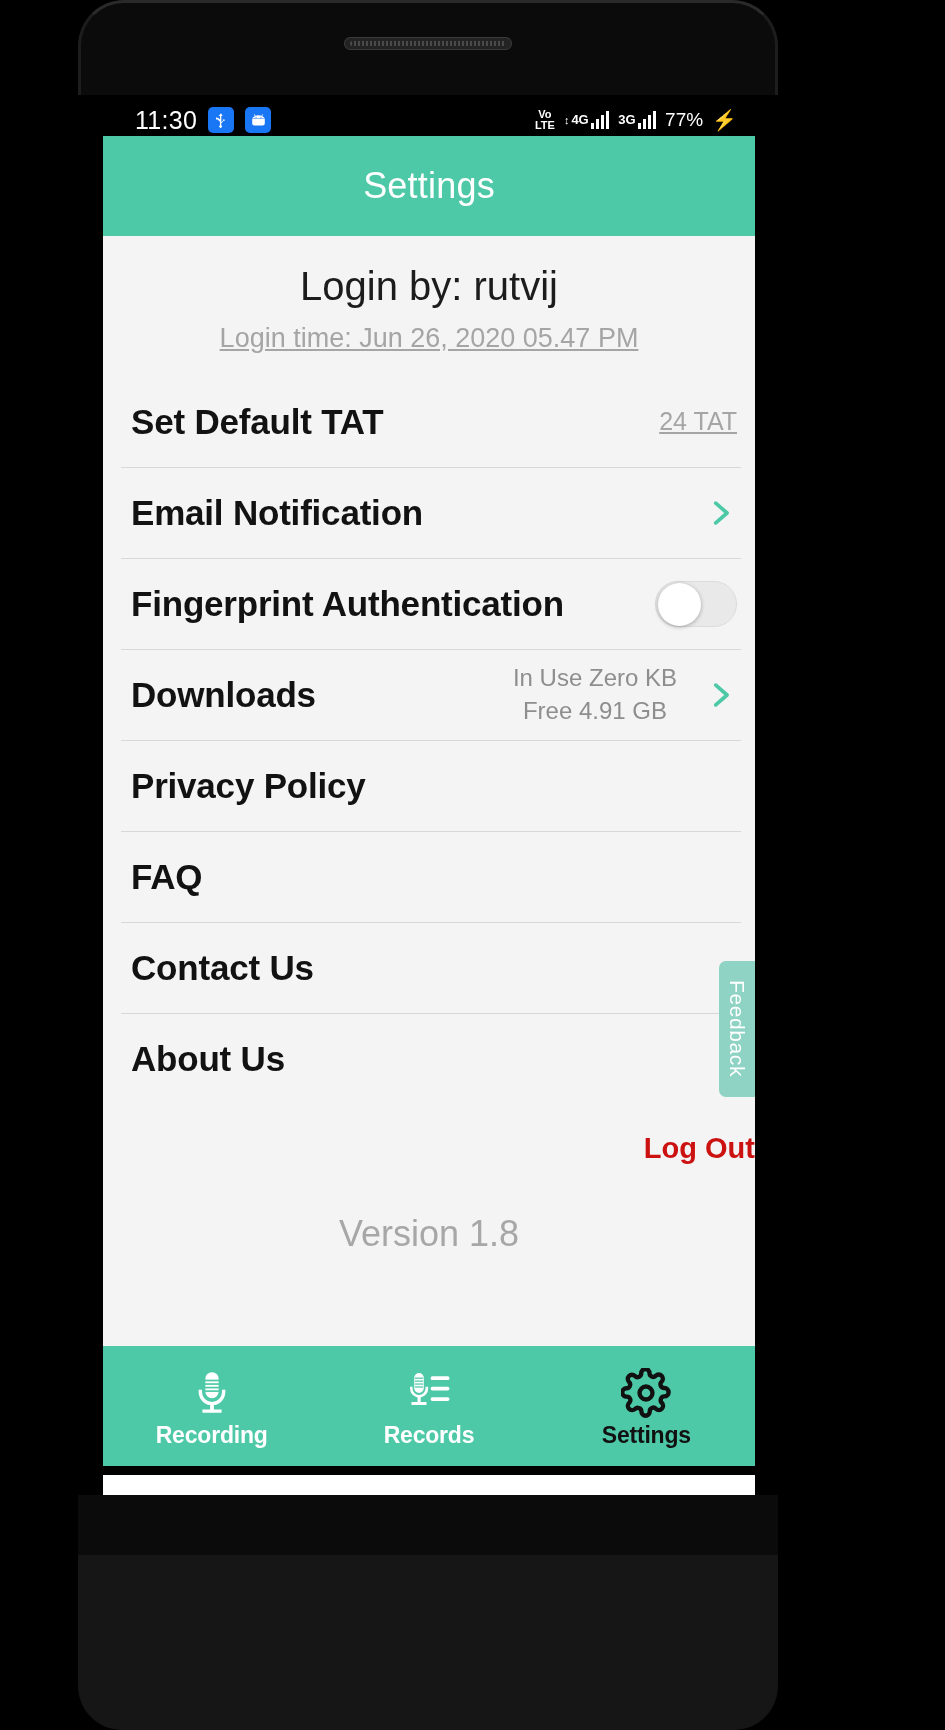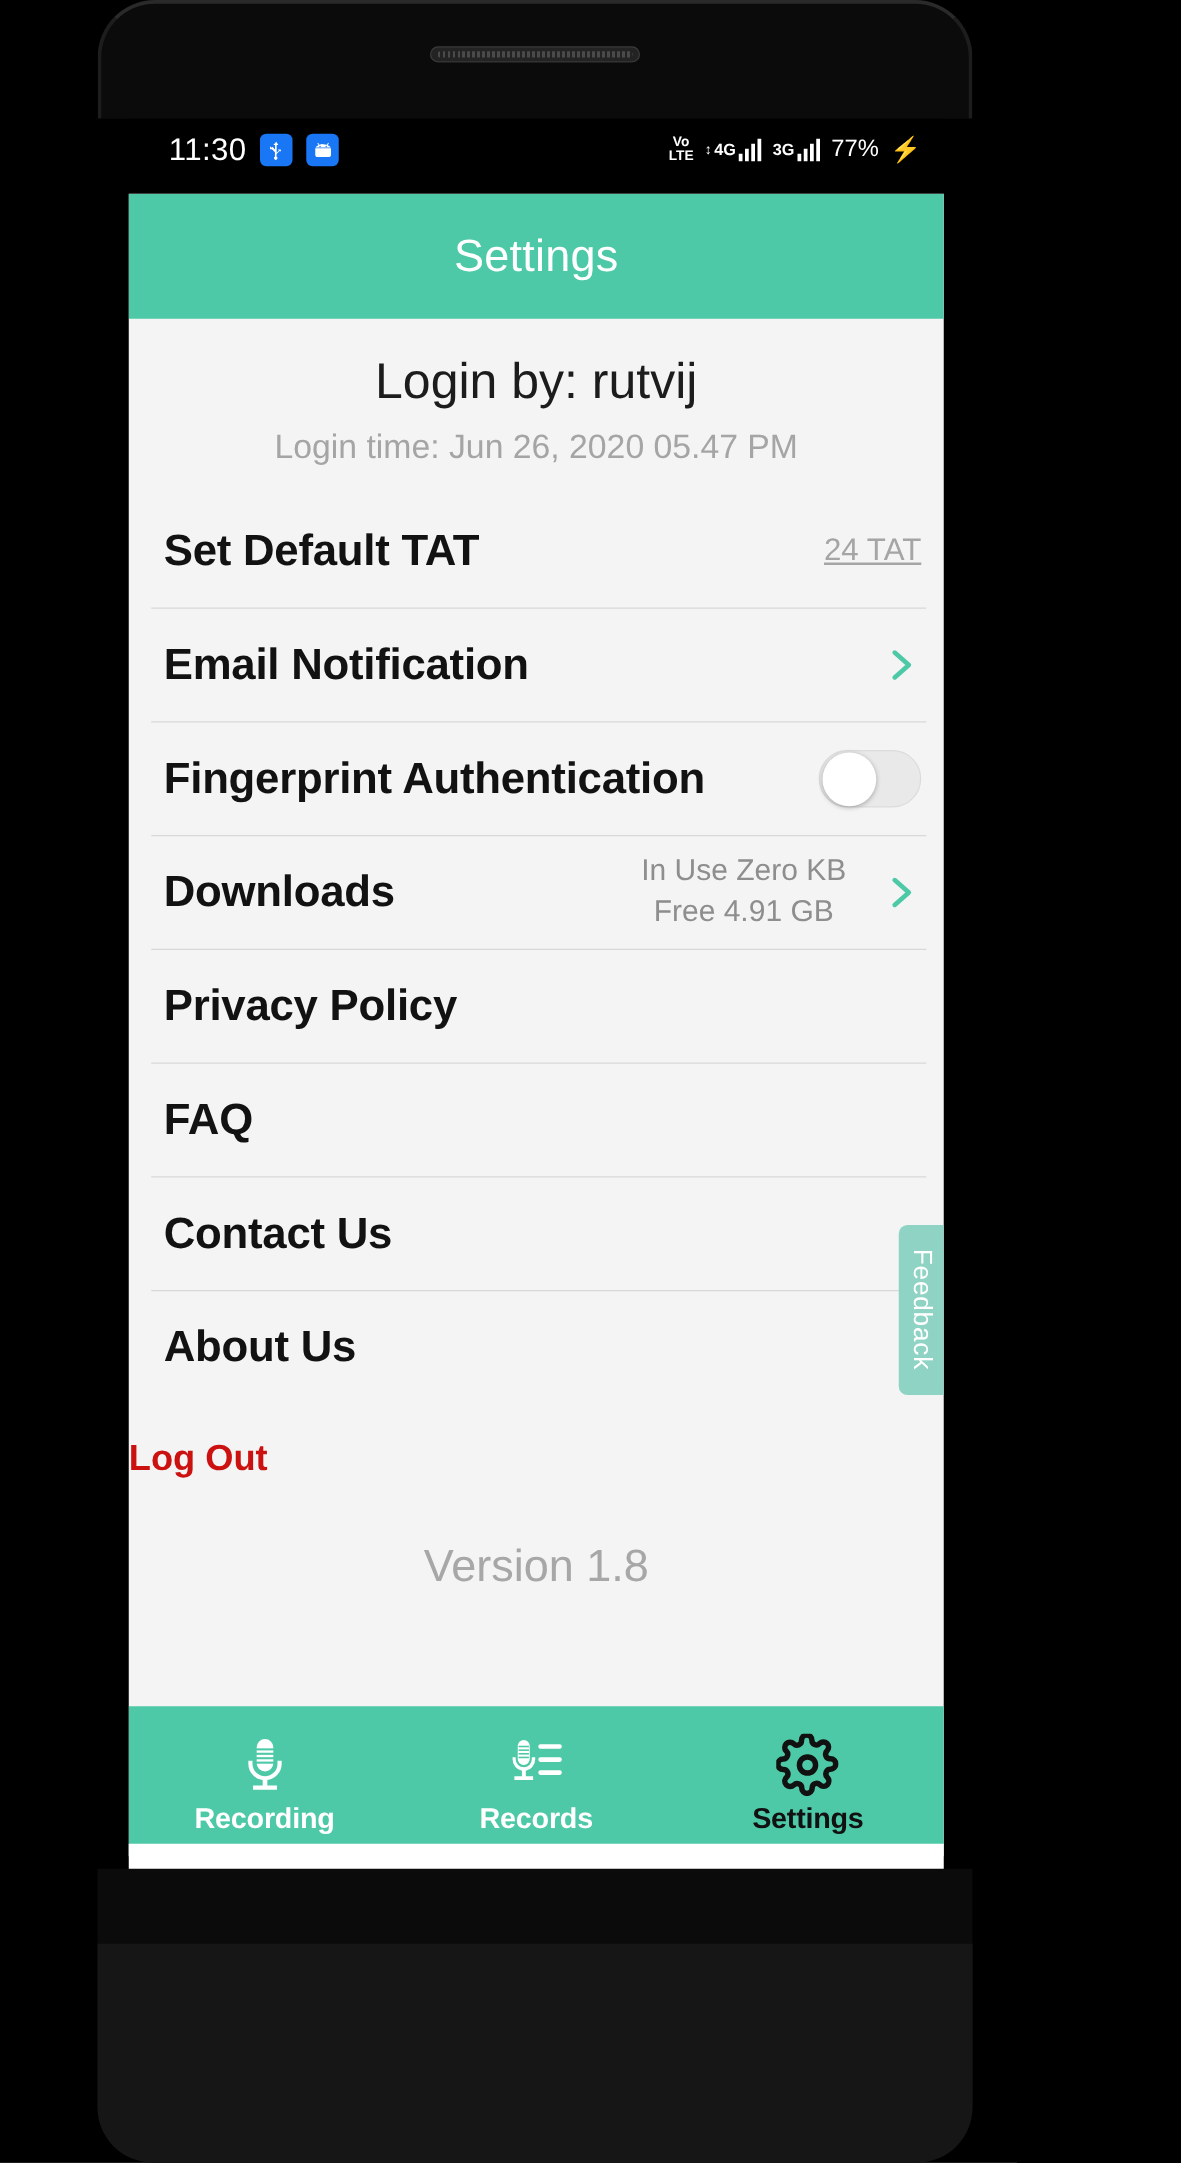--- a/index.html
+++ b/index.html
@@ -99,21 +99,21 @@
   .bars i:nth-child(2) { height: 10px; }
   .bars i:nth-child(3) { height: 14px; }
   .bars i:nth-child(4) { height: 18px; }
   .sb-batt { font-size: 19px; }
   .bolt { font-size: 20px; line-height: 20px; }
   .arrow-updown { font-size: 11px; line-height: 10px; position: relative; top: -4px; }
 
   
   .app {
     position: absolute;
-    left: 103px; top: 155px;
+    left: 103px; top: 136px;
     width: 652px; height: 1330px;
     background: #f4f4f4;
     overflow: hidden;
   }
 
   .appbar {
     height: 100px;
     background: #4ec9a7;
     display: flex;
     align-items: center;
@@ -133,20 +133,21 @@
   .login-by {
     font-size: 40px;
     color: #1c1c1c;
     font-weight: 400;
   }
   .login-time {
     font-size: 27px;
     color: #a5a5a5;
     margin-top: 14px;
     font-weight: 400;
+    text-decoration: underline;
   }
 
   
   .rows { padding: 0 0 0 0; }
   .row {
     position: relative;
     display: flex;
     align-items: center;
     min-height: 91px;
     padding: 0 18px 0 28px;
@@ -220,21 +221,21 @@
     justify-content: center;
   }
   .feedback-text {
     color: #ffffff;
     font-size: 21px;
     writing-mode: vertical-rl;
     letter-spacing: 0.6px;
   }
 
   
-  .logout-wrap { text-align: left; padding-top: 28px; }
+  .logout-wrap { text-align: right; padding-top: 28px; }
   .logout {
     font-size: 29px;
     color: #cc1111;
     font-weight: 700;
     display: inline-block;
   }
   .version {
     text-align: center;
     font-size: 36px;
     color: #a7a7a7;

